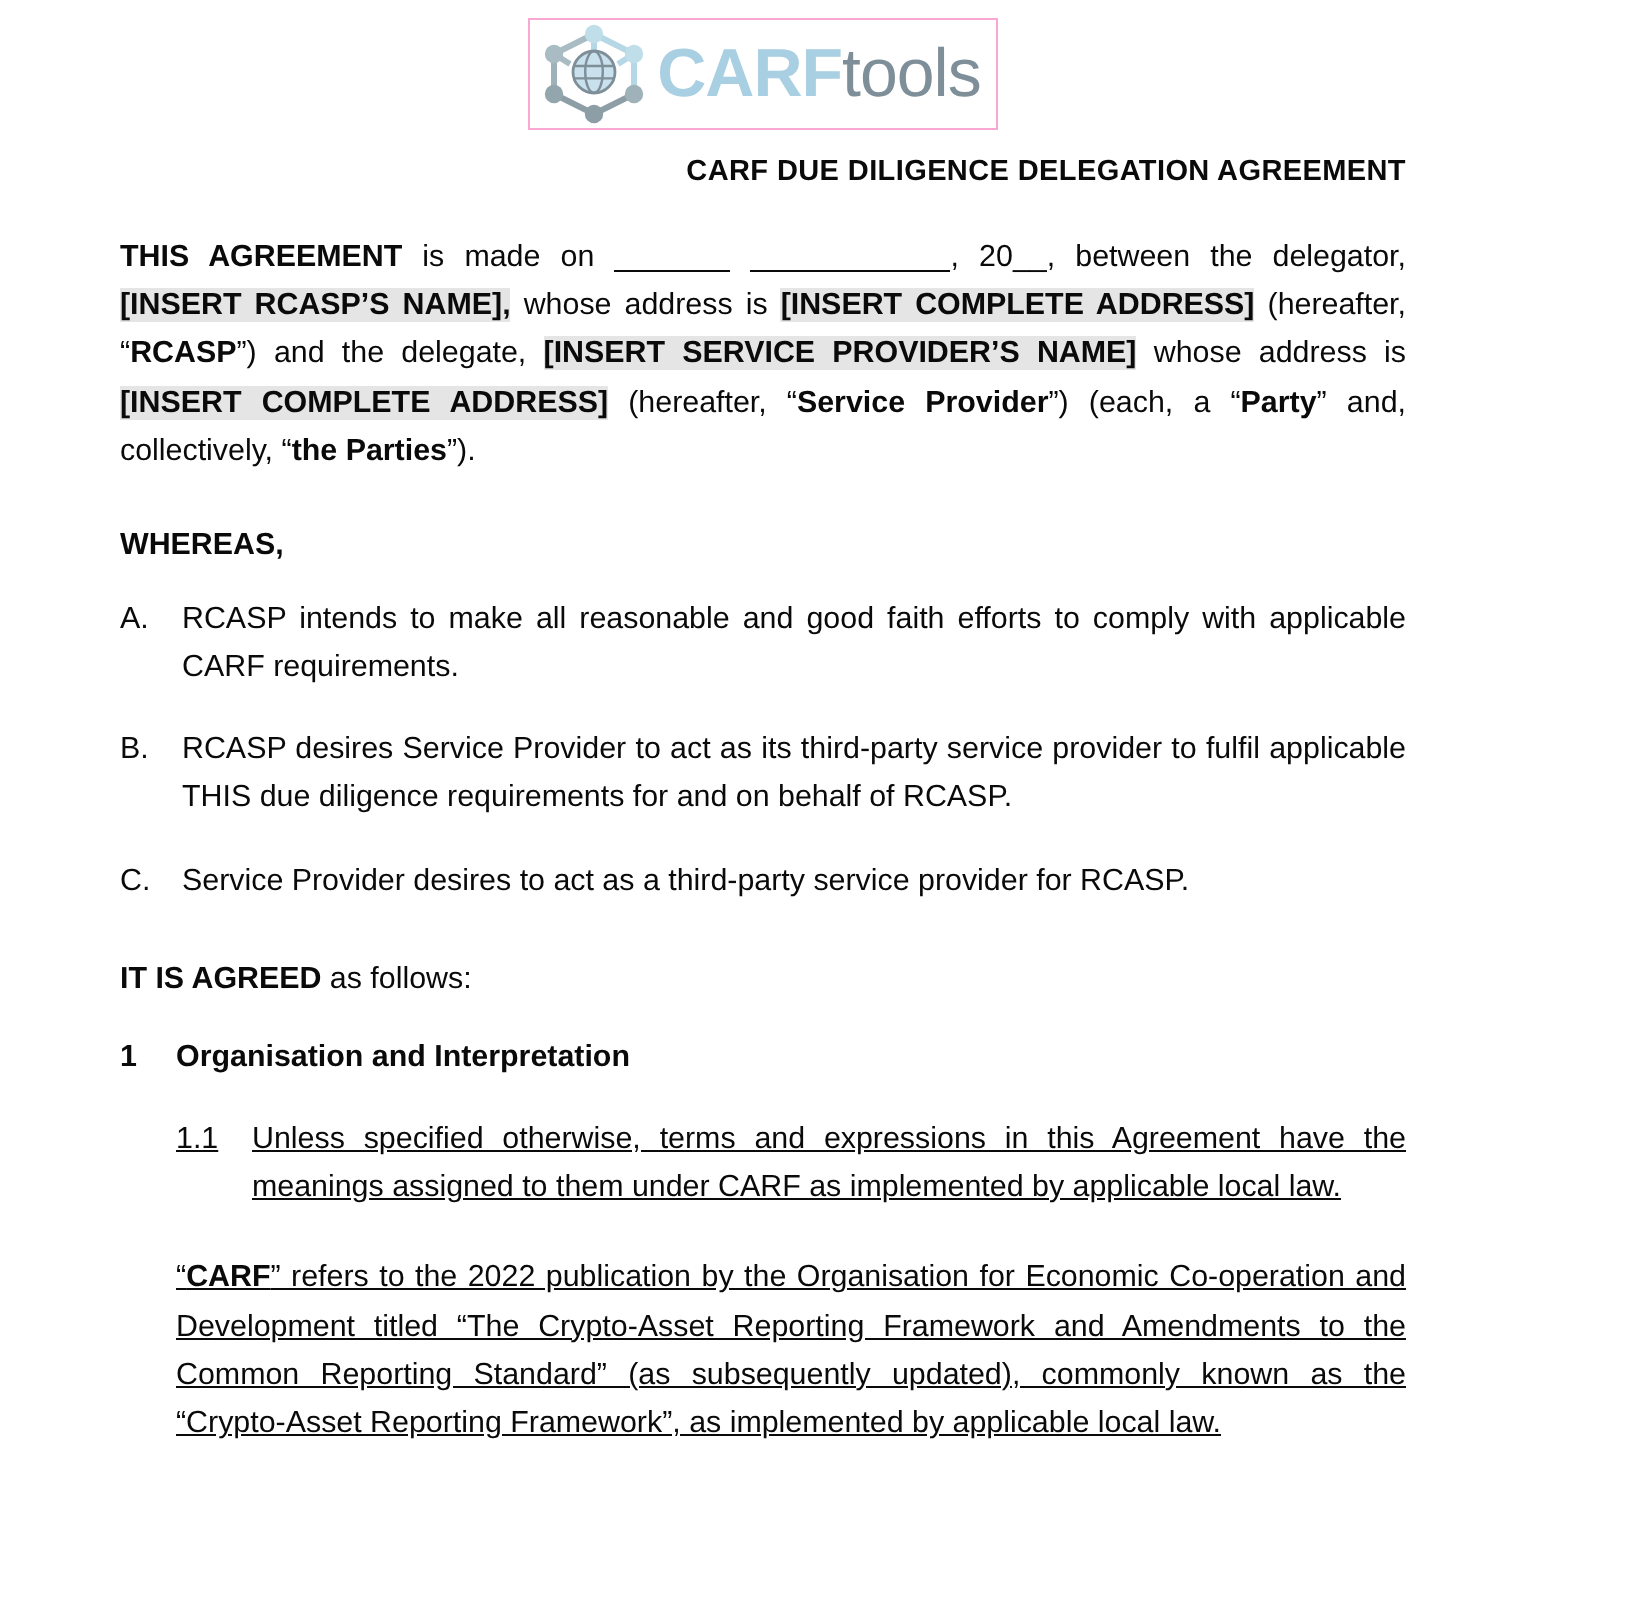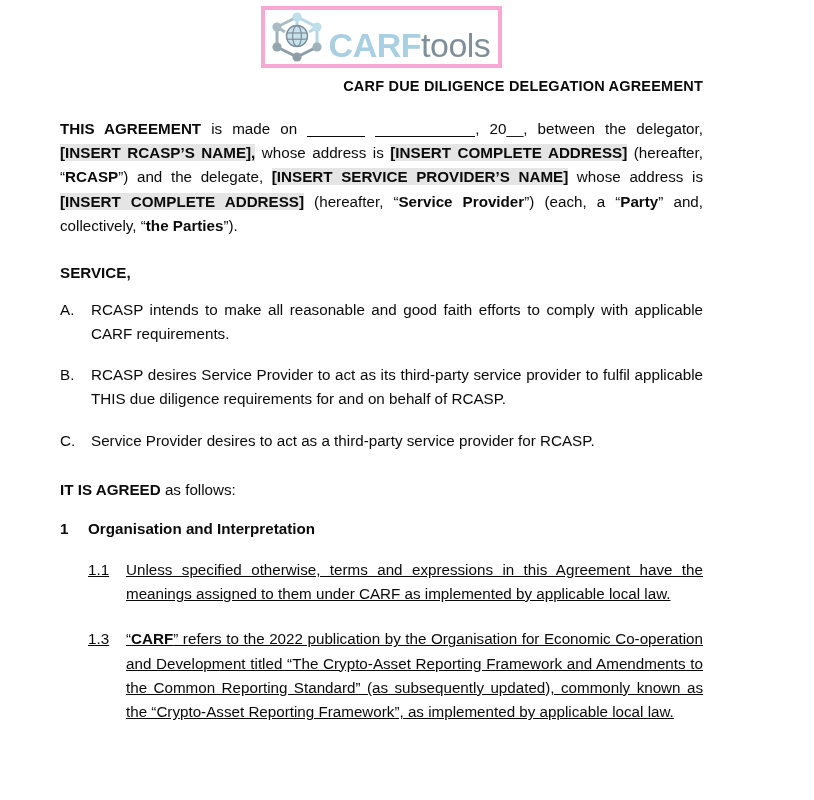--- a/index.html
+++ b/index.html
@@ -26,23 +26,23 @@
   
   .logo-block {
     display: flex;
     justify-content: center;
     align-items: center;
     padding-top: 6px;
     height: 62px;
   }
   .logo-box {
     display: flex;
-    align-items: flex-end;
+    align-items: center;
     gap: 4px;
-    border: 4px solid #f9a8d4;
+    border: 1px solid #f9a8d4;
     padding: 2px 8px 2px 4px;
   }
   .logo-mark { display: block; width: 56px; height: 50px; }
   .logo-word {
     font-size: 34px;
     letter-spacing: -0.5px;
     line-height: 1;
     white-space: nowrap;
   }
   .logo-word .carf { color: #a9cfe2; font-weight: 700; }
@@ -155,21 +155,21 @@
       <div class="logo-word">
         <span class="carf">CARF</span><span class="tools">tools</span>
       </div>
     </div>
   </div>
 
   <h1 class="doc-title">CARF DUE DILIGENCE DELEGATION AGREEMENT</h1>
 
   <p class="para lead"><span class="b">THIS AGREEMENT</span><span> is made on </span><span class="blank-s"></span> <span class="blank-l"></span><span>, 20__, between the delegator, </span><span class="hl">[INSERT RCASP’S NAME],</span><span> whose address is </span><span class="hl">[INSERT COMPLETE ADDRESS]</span><span> (hereafter, “</span><span class="b">RCASP</span><span>”) and the delegate, </span><span class="hl">[INSERT SERVICE PROVIDER’S NAME]</span><span> whose address is </span><span class="hl">[INSERT COMPLETE ADDRESS]</span><span> (hereafter, “</span><span class="b">Service Provider</span><span>”) (each, a “</span><span class="b">Party</span><span>” and, collectively, “</span><span class="b">the Parties</span><span>”).</span></p>
 
-  <p class="section-head whereas">SERVICE,</p>
+  <p class="section-head whereas">WHEREAS,</p>
 
   <div class="recital">
     <div class="marker">A.</div>
     <div class="body">RCASP intends to make all reasonable and good faith efforts to comply with applicable CARF requirements.</div>
   </div>
 
   <div class="recital">
     <div class="marker">B.</div>
     <div class="body">RCASP desires Service Provider to act as its third-party service provider to fulfil applicable THIS due diligence requirements for and on behalf of RCASP.</div>
   </div>
@@ -186,17 +186,16 @@
     <div class="txt">Organisation and Interpretation</div>
   </div>
 
   <div class="subclause">
     <div class="num">1.1</div>
     <div class="body">Unless specified otherwise, terms and expressions in this Agreement have the meanings assigned to them under CARF as implemented by applicable local law.</div>
   </div>
 
 
   <div class="subclause">
-    <div class="num">1.3</div>
     <div class="body"><span>“</span><span class="b">CARF</span><span>” refers to the 2022 publication by the Organisation for Economic Co-operation and Development titled “The Crypto-Asset Reporting Framework and Amendments to the Common Reporting Standard” (as subsequently updated), commonly known as the “Crypto-Asset Reporting Framework”, as implemented by applicable local law.</span></div>
   </div>
 
 </div>
 
 </body></html>

